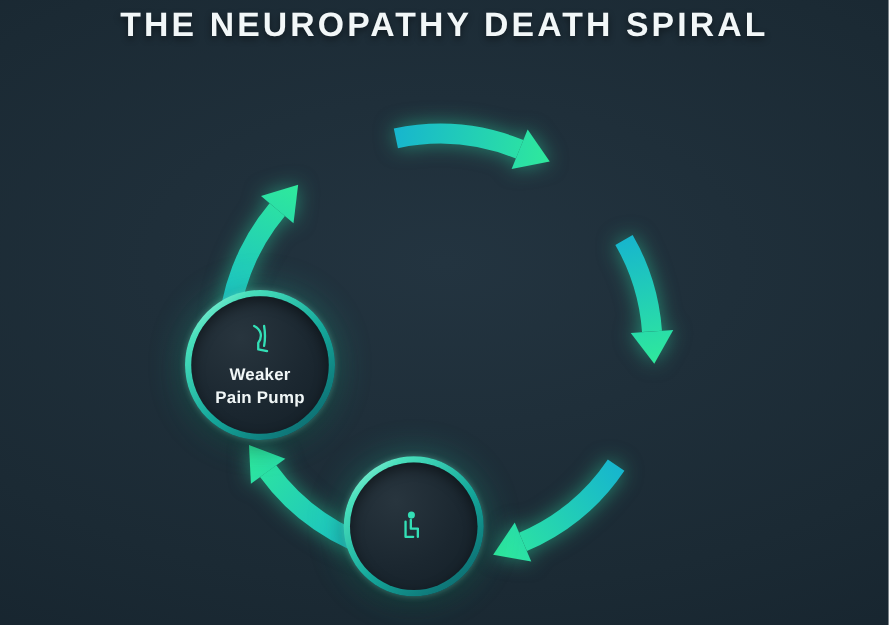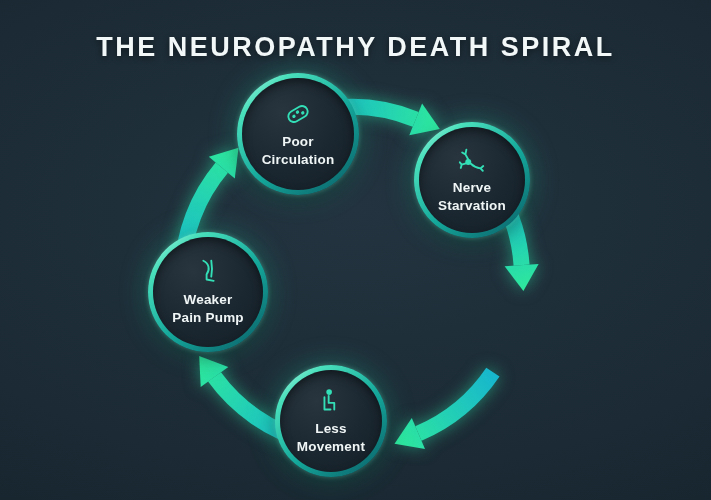--- a/index.html
+++ b/index.html
@@ -12,21 +12,21 @@
   }
   .stage {
     position: relative;
     width: 711px;
     height: 500px;
     background:
       radial-gradient(120% 95% at 50% 42%, #233440 0%, #1b2a34 55%, #13202a 100%);
   }
   .title {
     position: absolute;
-    top: 32px;
+    top: 5px;
     left: 0;
     width: 100%;
     text-align: center;
     color: #f2f7f8;
     font-size: 27px;
     font-weight: 700;
     letter-spacing: 2.5px;
     text-shadow: 0 2px 6px rgba(0,0,0,.45);
   }
   svg.arrows {
@@ -113,58 +113,30 @@
     <g>
       <path d="M 308 441.2 A 170 170 0 0 1 214.5 376.9" stroke="url(#g4)" stroke-width="16" fill="none"></path>
       <polygon points="228.3,366.9 199.2,355.9 200.7,386.9" fill="url(#g4)"></polygon>
     </g>
     <g>
       <path d="M 182.1 271.1 A 170 170 0 0 1 221.8 167.7" stroke="url(#g5)" stroke-width="16" fill="none"></path>
       <polygon points="234.8,178.6 238.5,147.8 208.8,156.8" fill="url(#g5)"></polygon>
     </g>
   </svg>
 
-  <div class="node" style="left:237px; top:73px; width:122px; height:122px;">
-    <div class="node-inner">
-      <svg class="node-icon" viewBox="0 0 32 32">
-        <g transform="rotate(-30 16 16)">
-          <rect class="ic" x="5" y="10" width="22" height="12" rx="6"></rect>
-          <circle class="icf" cx="11" cy="16" r="1.8"></circle>
-          <circle class="icf" cx="16.5" cy="14" r="1.8"></circle>
-          <circle class="icf" cx="21" cy="17.5" r="1.8"></circle>
-        </g>
-      </svg>
-      <div class="node-label">Poor
-Circulation</div>
-    </div>
-  </div>
 
-  <div class="node" style="left:414px; top:122px; width:116px; height:116px;">
-    <div class="node-inner">
-      <svg class="node-icon" viewBox="0 0 32 32">
-        <circle class="icf" cx="12" cy="18" r="3.2"></circle>
-        <path class="ic" stroke-width="1.7" d="M12 15.5 L9 10 M9 10 L5.5 8 M9 10 L10 5"></path>
-        <path class="ic" stroke-width="1.7" d="M9.5 19.5 L5 21 M5 21 L3 18.5 M5 21 L4 24.5"></path>
-        <path class="ic" stroke-width="1.7" d="M14.8 20 C18 23 21 24.5 25 25 M25 25 L28 22.5 M25 25 L27.5 27.5"></path>
-      </svg>
-      <div class="node-label">Nerve
-Starvation</div>
-    </div>
-  </div>
 
 
   <div class="node" style="left:275px; top:365px; width:112px; height:112px;">
     <div class="node-inner">
       <svg class="node-icon" viewBox="0 0 32 32">
         <circle class="icf" cx="14" cy="6.5" r="3"></circle>
         <path class="ic" stroke-width="2.4" d="M13.5 10.5 L13.5 18 L19.5 18 L19.5 25"></path>
         <path class="ic" stroke-width="1.8" d="M9 12 L9 25 L15.5 25"></path>
       </svg>
-      <div class="node-label">Less
-Movement</div>
     </div>
   </div>
 
   <div class="node" style="left:148px; top:232px; width:120px; height:120px;">
     <div class="node-inner">
       <svg class="node-icon" viewBox="0 0 32 32">
         <path class="ic" stroke-width="2.2" d="M11 4 C17 7 18.5 13 14.5 18.5 L14.5 24 L22 25.5"></path>
         <path class="ic" stroke-width="1.6" d="M19.5 4 C20.5 10 20.5 16 19.5 21"></path>
       </svg>
       <div class="node-label">Weaker

